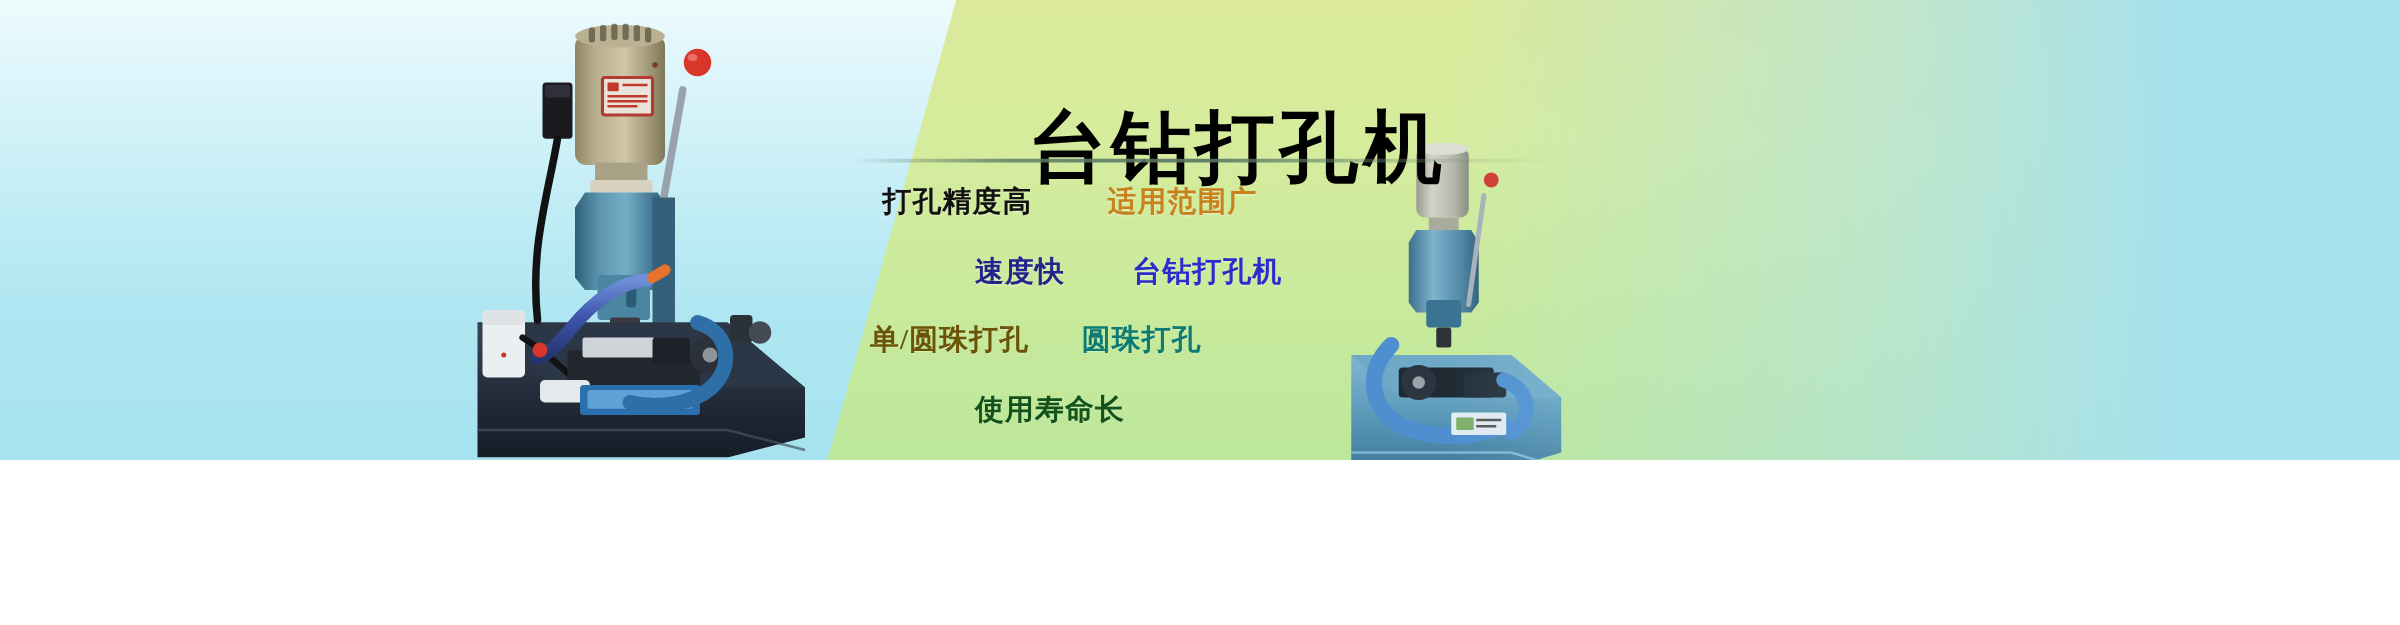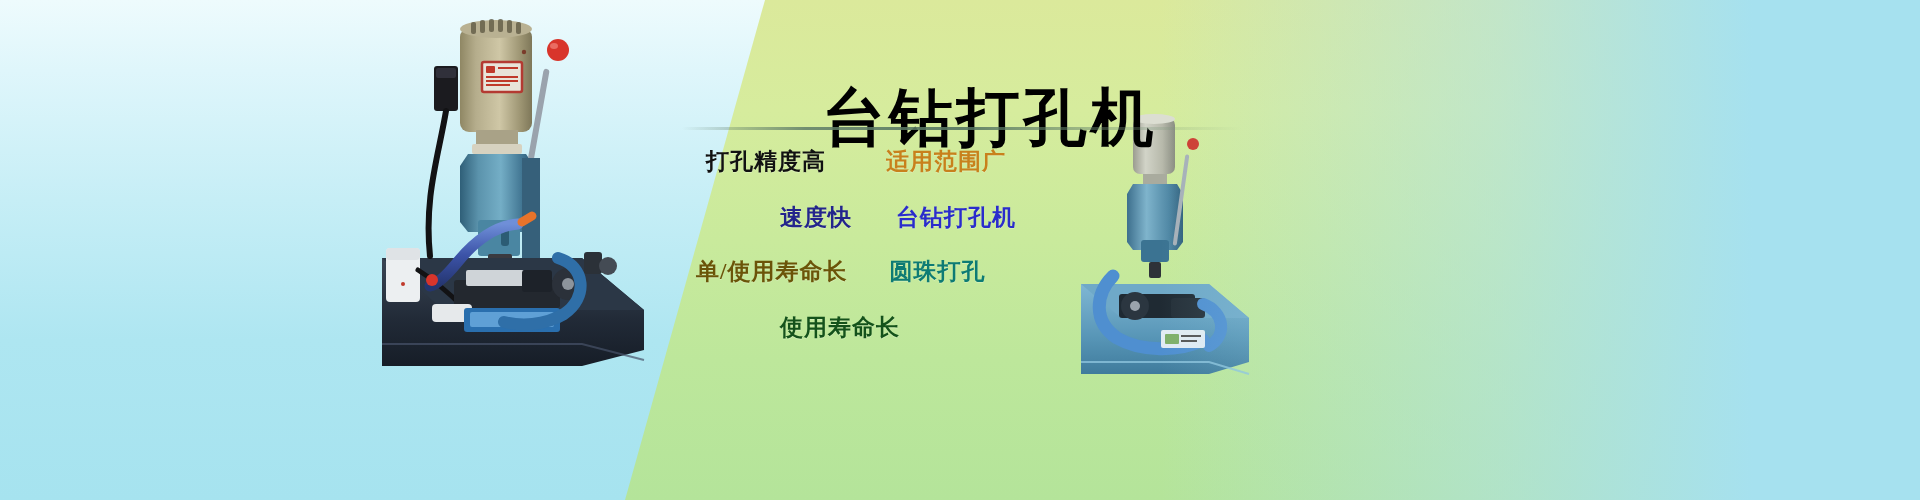--- a/index.html
+++ b/index.html
@@ -2,21 +2,21 @@
 <html><head>
 <meta charset="utf-8">
 <title>banner</title>
 <style>
   html,body{margin:0;padding:0;}
   body{
     width:1920px;height:500px;overflow:hidden;
     font-family:"Liberation Serif","DejaVu Serif",serif;
   }
   #banner{
-    position:relative;width:1920px;height:500px;overflow:hidden;
+    position:relative;width:1920px;height:368px;overflow:hidden;
     background:linear-gradient(180deg,#eefbfd 0%,#dff6fb 14%,#c6eef6 40%,#aee6f1 68%,#a6e3ef 100%);
   }
   
   .green-panel{
     position:absolute;top:0;left:0;width:1920px;height:500px;
     background:linear-gradient(180deg,#dbe99b 0%,#d6ec9d 22%,#c9ea9c 48%,#bde79b 72%,#b4e49a 100%);
     clip-path:polygon(765px 0, 1920px 0, 1920px 500px, 625px 500px);
     -webkit-clip-path:polygon(765px 0, 1920px 0, 1920px 500px, 625px 500px);
   }
   
@@ -40,21 +40,21 @@
   .features{position:absolute;left:660px;top:140px;width:600px;height:230px;}
   .frow{position:absolute;white-space:nowrap;}
   .feat{
     font-size:23px;font-weight:700;letter-spacing:1px;
     font-family:"Liberation Serif","DejaVu Serif",serif;
     text-shadow:0 1px 0 rgba(255,255,255,.25);
   }
   .r1{top:6px;left:46px;}
   .r1 .b{margin-right:56px;}
   .r2{top:62px;left:120px;}
-  .r2 .b{margin-right:40px;}
+  .r2 .b{margin-right:50px;}
   .r3{top:116px;left:36px;}
   .r3 .b{margin-right:38px;}
   .r4{top:172px;left:120px;}
   
   .machine-left{position:absolute;left:372px;top:8px;width:280px;height:358px;}
   .machine-right{position:absolute;left:1075px;top:108px;width:180px;height:288px;}
 </style>
 </head>
 <body>
 
@@ -228,21 +228,21 @@
   <div class="features">
     <div class="frow r1">
       <span class="feat b" style="color: rgb(17, 17, 17);">打孔精度高</span>
       <span class="feat" style="color: rgb(200, 129, 28);">适用范围广</span>
     </div>
     <div class="frow r2">
       <span class="feat b" style="color: rgb(35, 36, 140);">速度快</span>
       <span class="feat" style="color: rgb(42, 44, 204);">台钻打孔机</span>
     </div>
     <div class="frow r3">
-      <span class="feat b" style="color: rgb(107, 84, 8);">单/使用寿命长</span>
+      <span class="feat b" style="color: rgb(107, 84, 8);">单/圆珠打孔</span>
       <span class="feat" style="color: rgb(13, 123, 116); margin-top: 36px;">圆珠打孔</span>
     </div>
     <div class="frow r4">
       <span class="feat" style="color: rgb(20, 82, 27);">使用寿命长</span>
     </div>
   </div>
 
 </div>
 
 </body></html>

